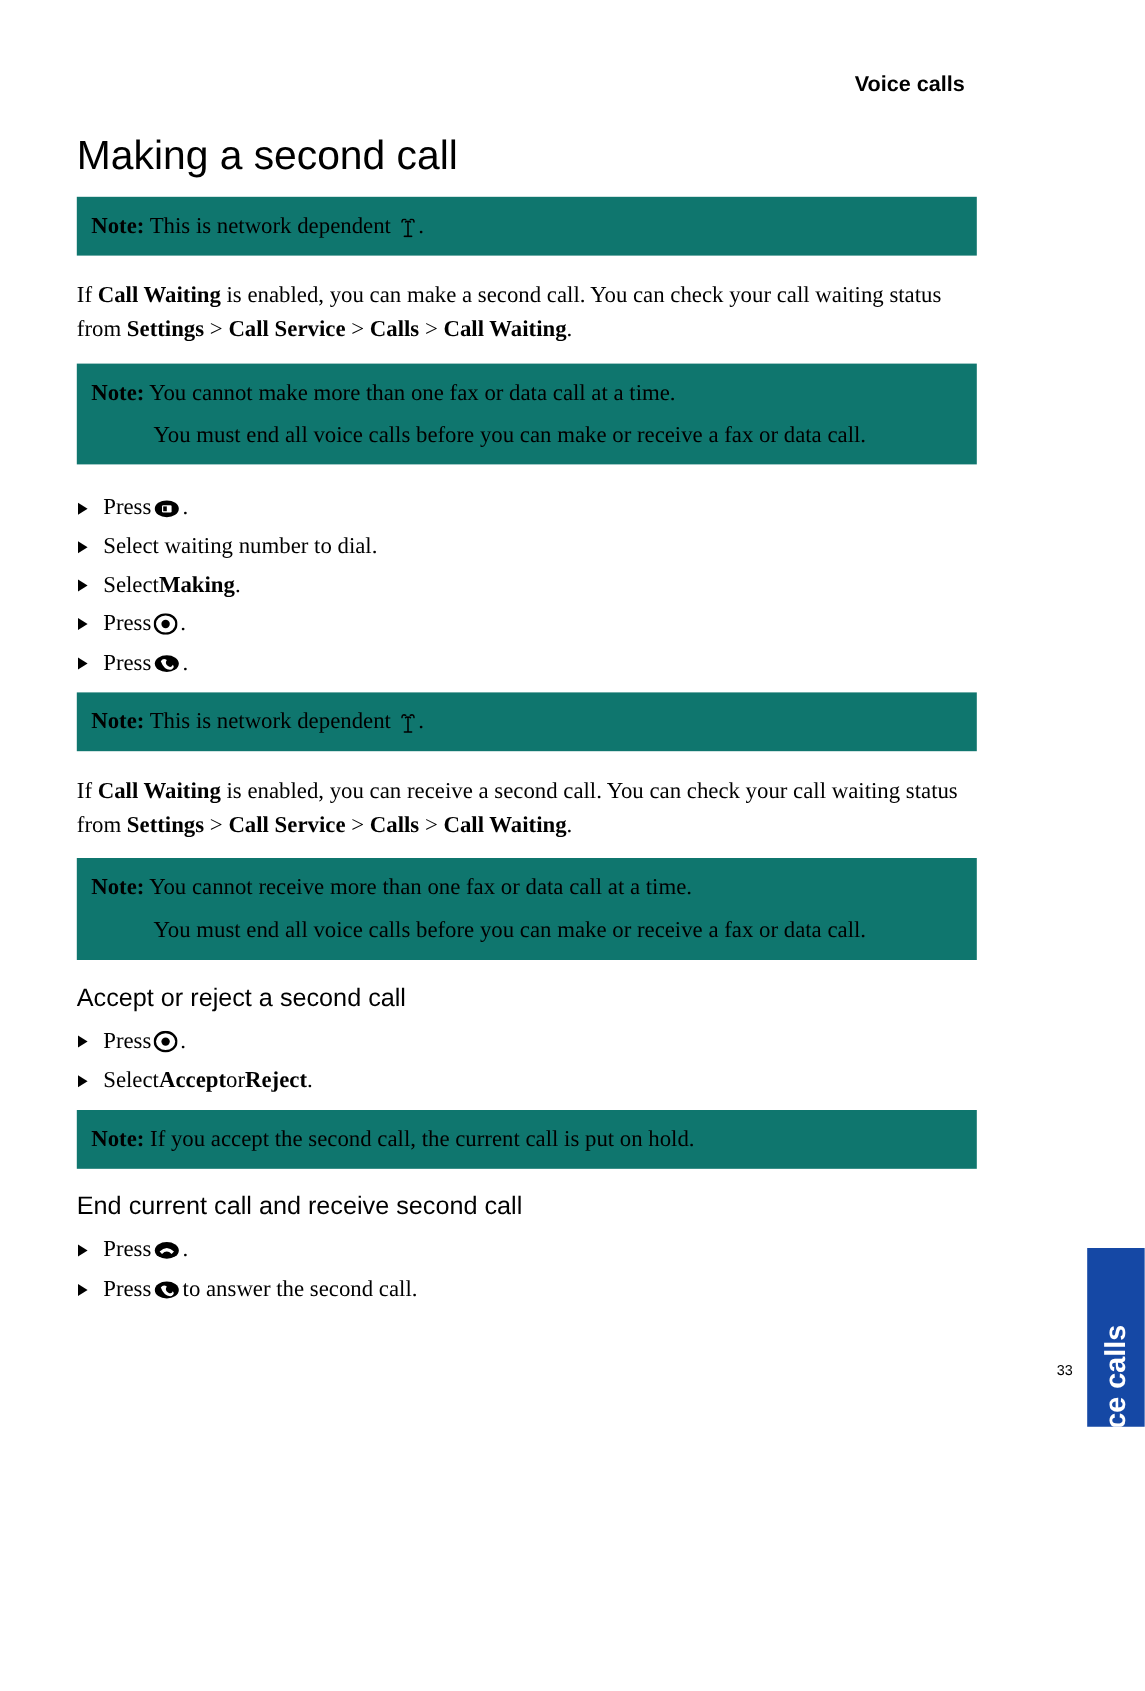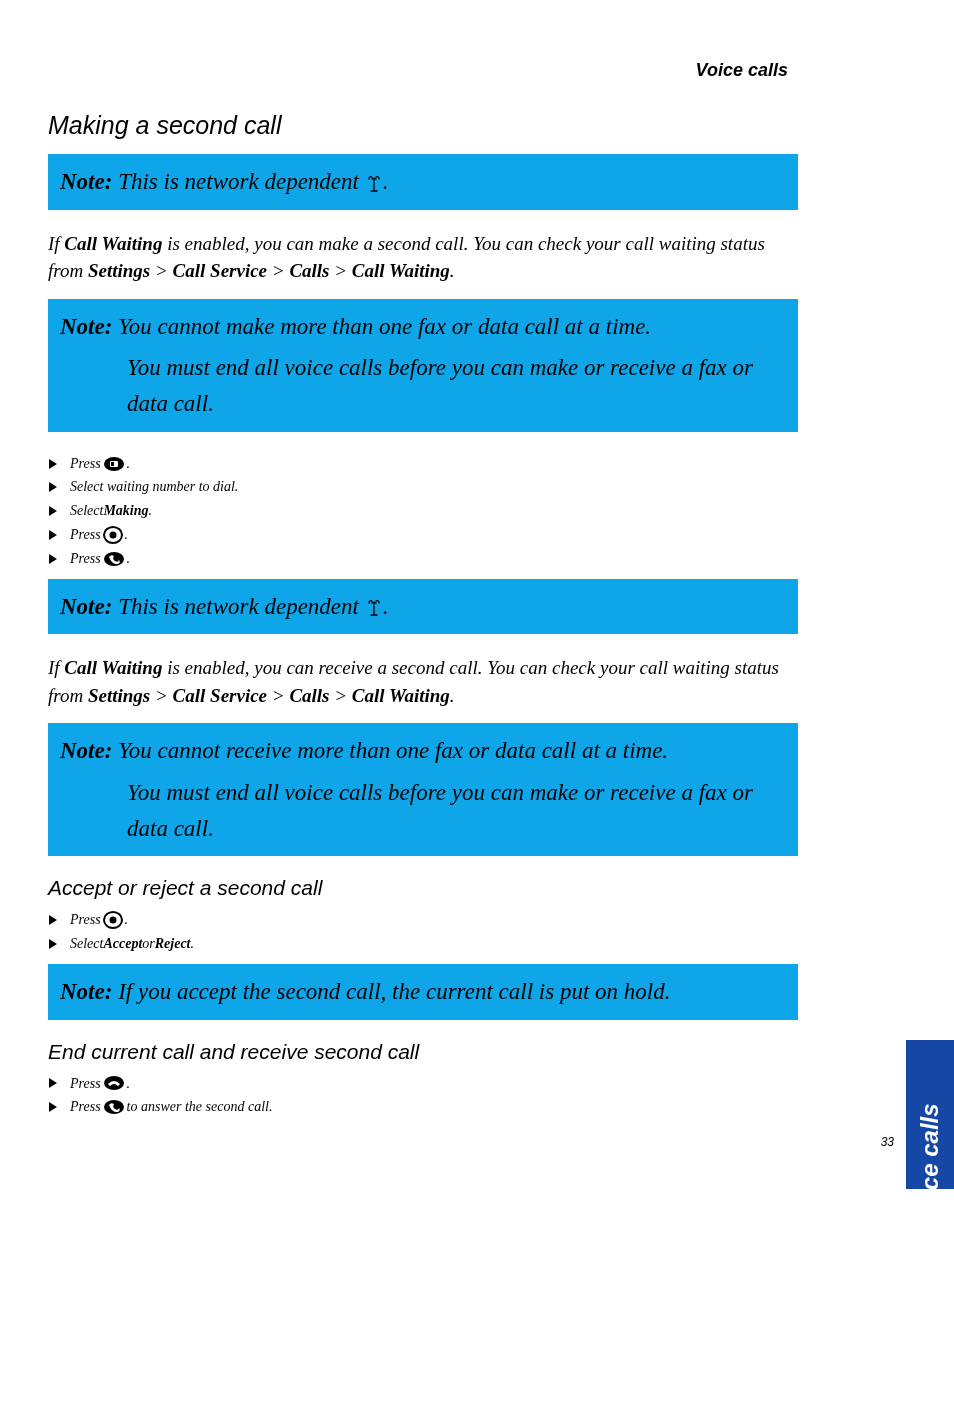--- a/index.html
+++ b/index.html
@@ -7,68 +7,67 @@
     padding: 0;
     background: #ffffff;
     font-family: "Times New Roman", Times, serif;
     color: #000000;
   }
   .page {
     width: 954px;
     height: 1189px;
     position: relative;
     box-sizing: border-box;
-    padding: 60px 60px 40px 48px;
-    font-style: italic;
+    padding: 60px 60px 40px 64px;
   }
   .content {
     width: 750px;
   }
   .running-head {
     text-align: right;
     font-family: Arial, Helvetica, sans-serif;
     font-weight: bold;
     font-size: 18px;
     margin-bottom: 30px;
     padding-right: 10px;
   }
   h1.section {
     font-family: Arial, Helvetica, sans-serif;
     font-weight: normal;
-    font-size: 25px;
+    font-size: 34px;
     margin: 30px 0 14px 0;
   }
   h2.sub {
     font-family: Arial, Helvetica, sans-serif;
     font-weight: normal;
     font-size: 21px;
     margin: 18px 0 8px 0;
   }
   .note-box {
-    background: #0ea5e9;
+    background: #0f766e;
     padding: 10px 12px;
-    font-size: 23px;
+    font-size: 19px;
     line-height: 1.55;
     margin: 8px 0 20px 0;
   }
   .note-box .indent {
-    margin-left: 67px;
+    margin-left: 52px;
     display: block;
     margin-top: 6px;
   }
   p.body {
     font-size: 19px;
     line-height: 1.45;
     margin: 10px 0 14px 0;
   }
   .steps {
     margin: 6px 0 8px 0;
   }
   .step {
-    font-size: 14px;
+    font-size: 19px;
     line-height: 1.7;
     display: flex;
     align-items: center;
   }
   .bullet {
     display: inline-block;
     width: 22px;
     flex: 0 0 22px;
     text-align: left;
   }

